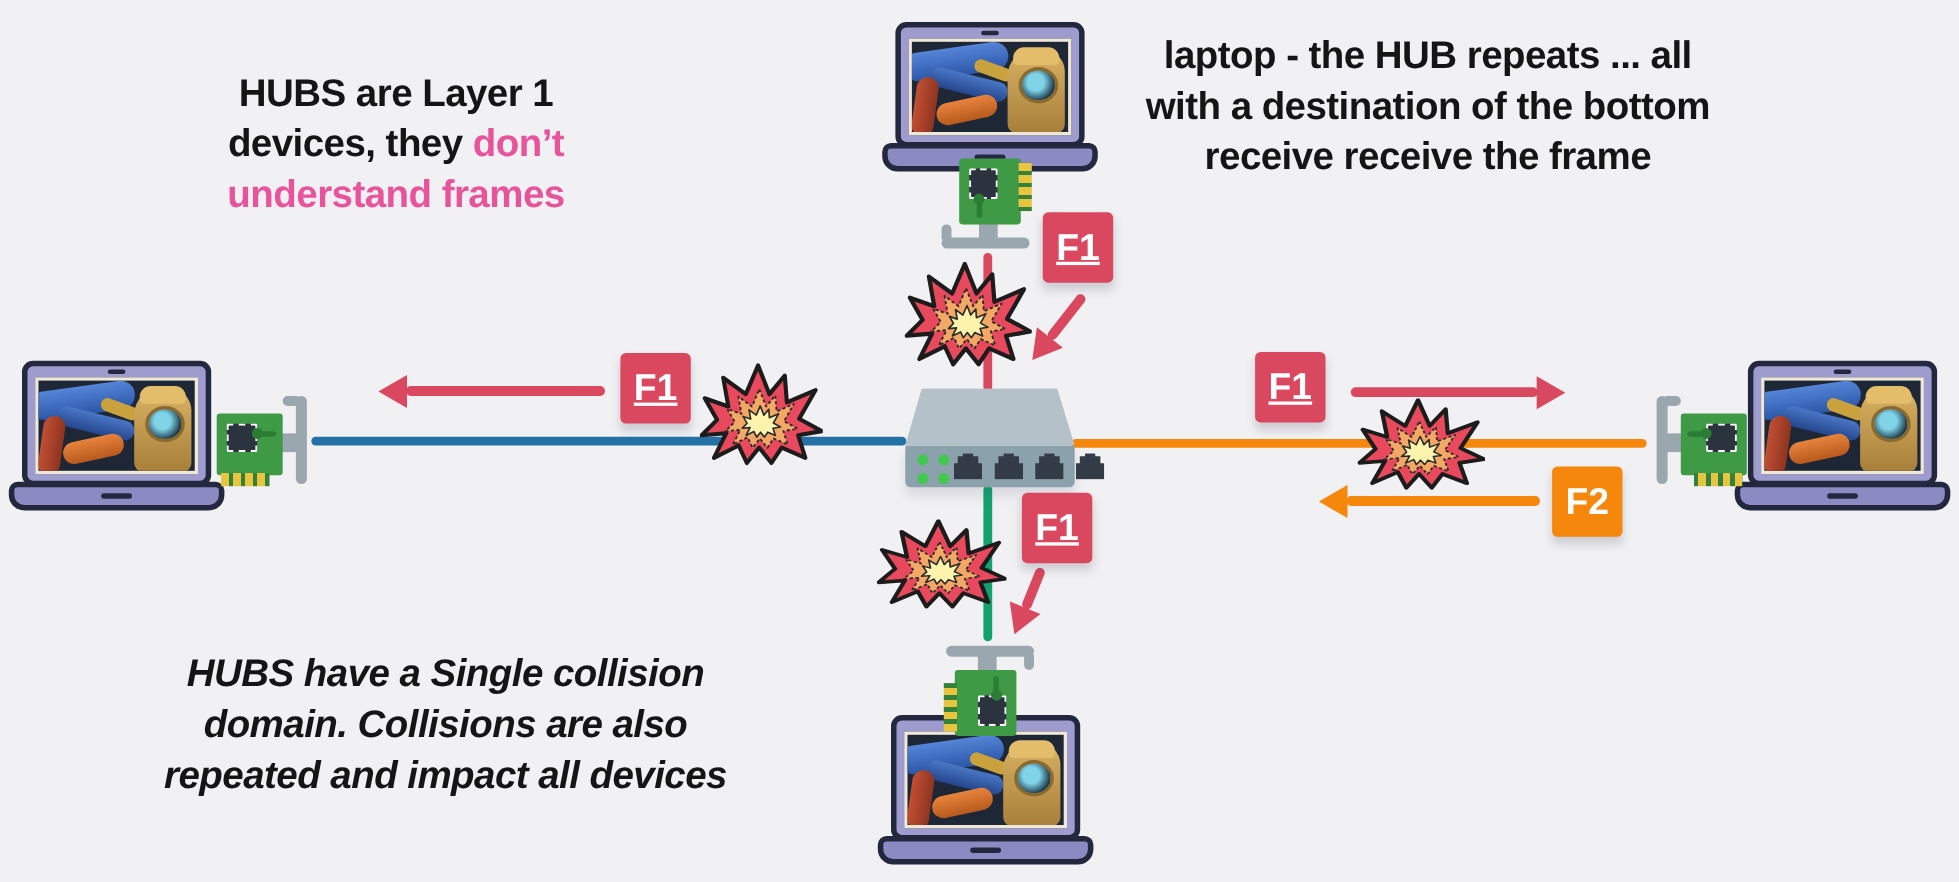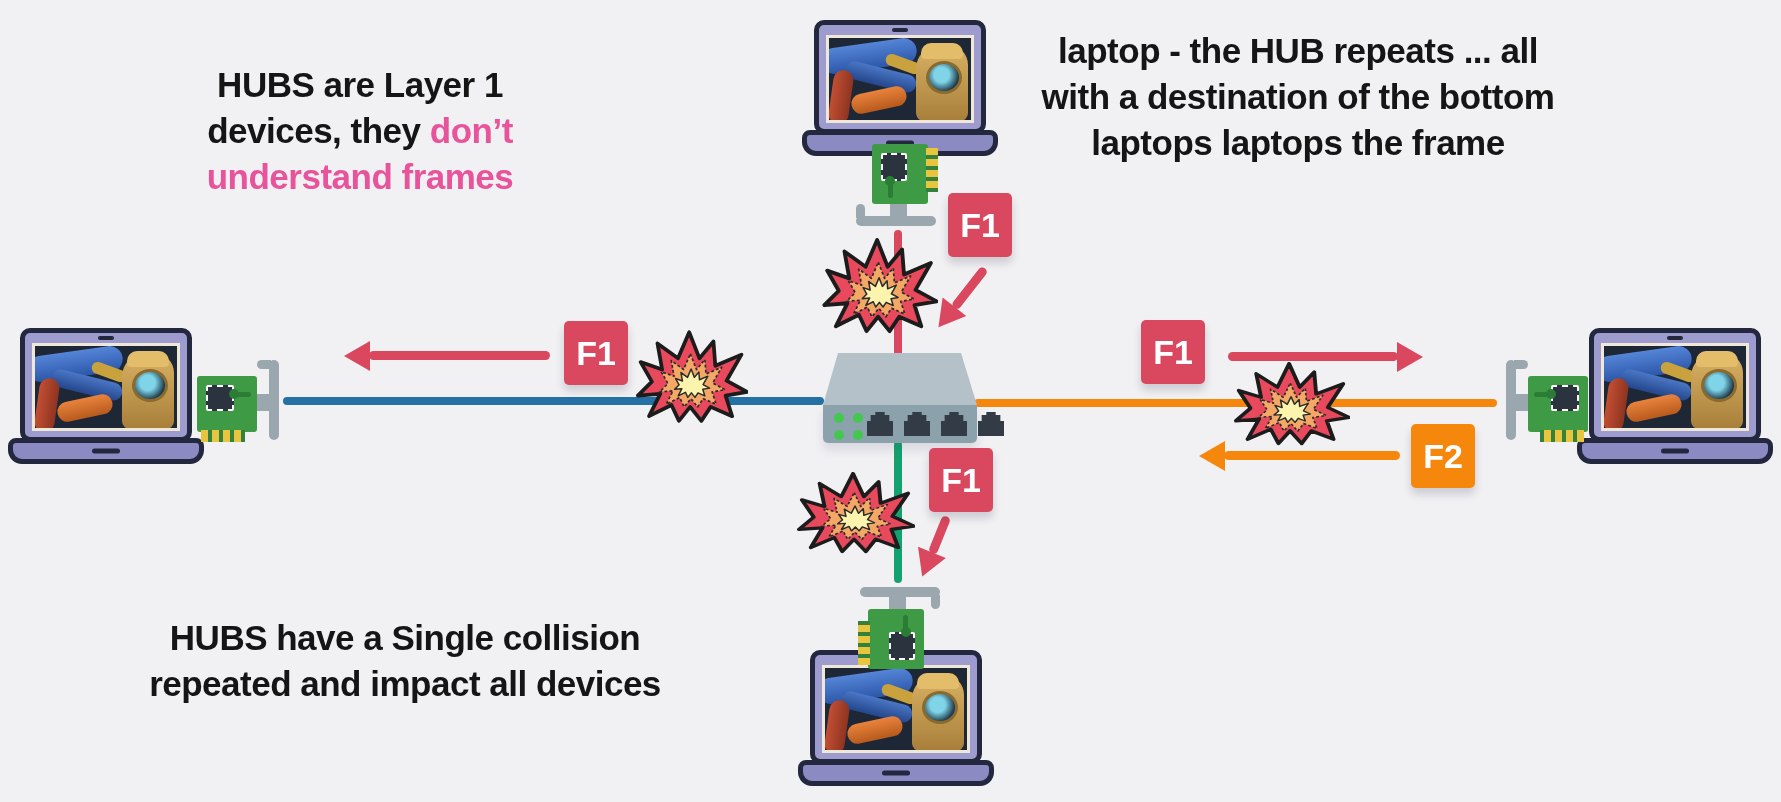--- a/index.html
+++ b/index.html
@@ -19,21 +19,21 @@
     padding-left:40px;
   }
 
   
   .note{position:absolute;z-index:1;font-weight:700;font-size:35px;line-height:46px;
         color:#151515;text-align:center;letter-spacing:-0.5px;}
   .note .nl{white-space:nowrap;}
   .pink{color:var(--pink);}
   .note-tl{left:80px;top:62px;width:560px;}
   .note-tr{left:1018px;top:28px;width:560px;}
-  .note-bl{left:125px;top:615px;width:560px;}
+  .note-bl{left:125px;top:590px;width:560px;font-style:italic;}
 
   
   .cable{position:absolute;z-index:1;border-radius:4px;}
   .cable-left{left:283px;top:397px;width:541px;height:8px;background:var(--blue);}
   .cable-right{left:974px;top:399px;width:523px;height:8px;background:var(--orange);}
   .cable-top{left:894px;top:230px;width:8px;height:126px;background:var(--red);}
   .cable-bottom{left:894px;top:441px;width:8px;height:142px;background:var(--green);}
 
   
   .hub{position:absolute;left:823px;top:353px;width:154px;height:90px;z-index:2;}
@@ -121,21 +121,21 @@
   .arr-f1-right{left:1228px;top:352px;width:170px;}
   .arr-f2{left:1224px;top:451px;width:176px;}
   .arr-f1-top{left:985px;top:264px;width:50px;transform-origin:0 50%;transform:rotate(128deg);}
   .arr-f1-bottom{left:947px;top:512px;width:40px;transform-origin:0 50%;transform:rotate(112deg);}
 
   
   .badge{position:absolute;width:64px;height:64px;border-radius:5px;z-index:7;
          display:flex;align-items:center;justify-content:center;
          color:#fff;font-size:34px;font-weight:700;
          box-shadow:0 6px 9px rgba(40,40,60,.18);}
-  .badge.red{background:var(--red);}
+  .badge.red{background:var(--red);text-decoration:underline;}
   .badge.orange{background:var(--orange);}
   .badge-pos-top{left:948px;top:193px;}
   .badge-pos-left{left:564px;top:321px;}
   .badge-pos-right{left:1141px;top:320px;}
   .badge-pos-bottom{left:929px;top:448px;}
   .badge-pos-f2{left:1411px;top:424px;}
 </style>
 </head>
 <body>
 
@@ -157,25 +157,26 @@
 
   <div class="note note-tl">
     <div class="nl"><span>HUBS are Layer 1</span></div>
     <div class="nl"><span>devices, they </span><span class="pink">don’t</span></div>
     <div class="nl pink"><span>understand frames</span></div>
   </div>
 
   <div class="note note-tr">
     <div class="nl">laptop - the HUB repeats ... all</div>
     <div class="nl">with a destination of the bottom</div>
-    <div class="nl">laptops laptops the frame</div>
+    <div class="nl">receive receive the frame</div>
   </div>
 
   <div class="note note-bl">
     <div class="nl">HUBS have a Single collision</div>
+    <div class="nl">domain. Collisions are also</div>
     <div class="nl">repeated and impact all devices</div>
   </div>
 
   <div class="cable cable-left"></div>
   <div class="cable cable-right"></div>
   <div class="cable cable-top"></div>
   <div class="cable cable-bottom"></div>
 
   <div class="hub">
     <div class="hub-top"></div>

